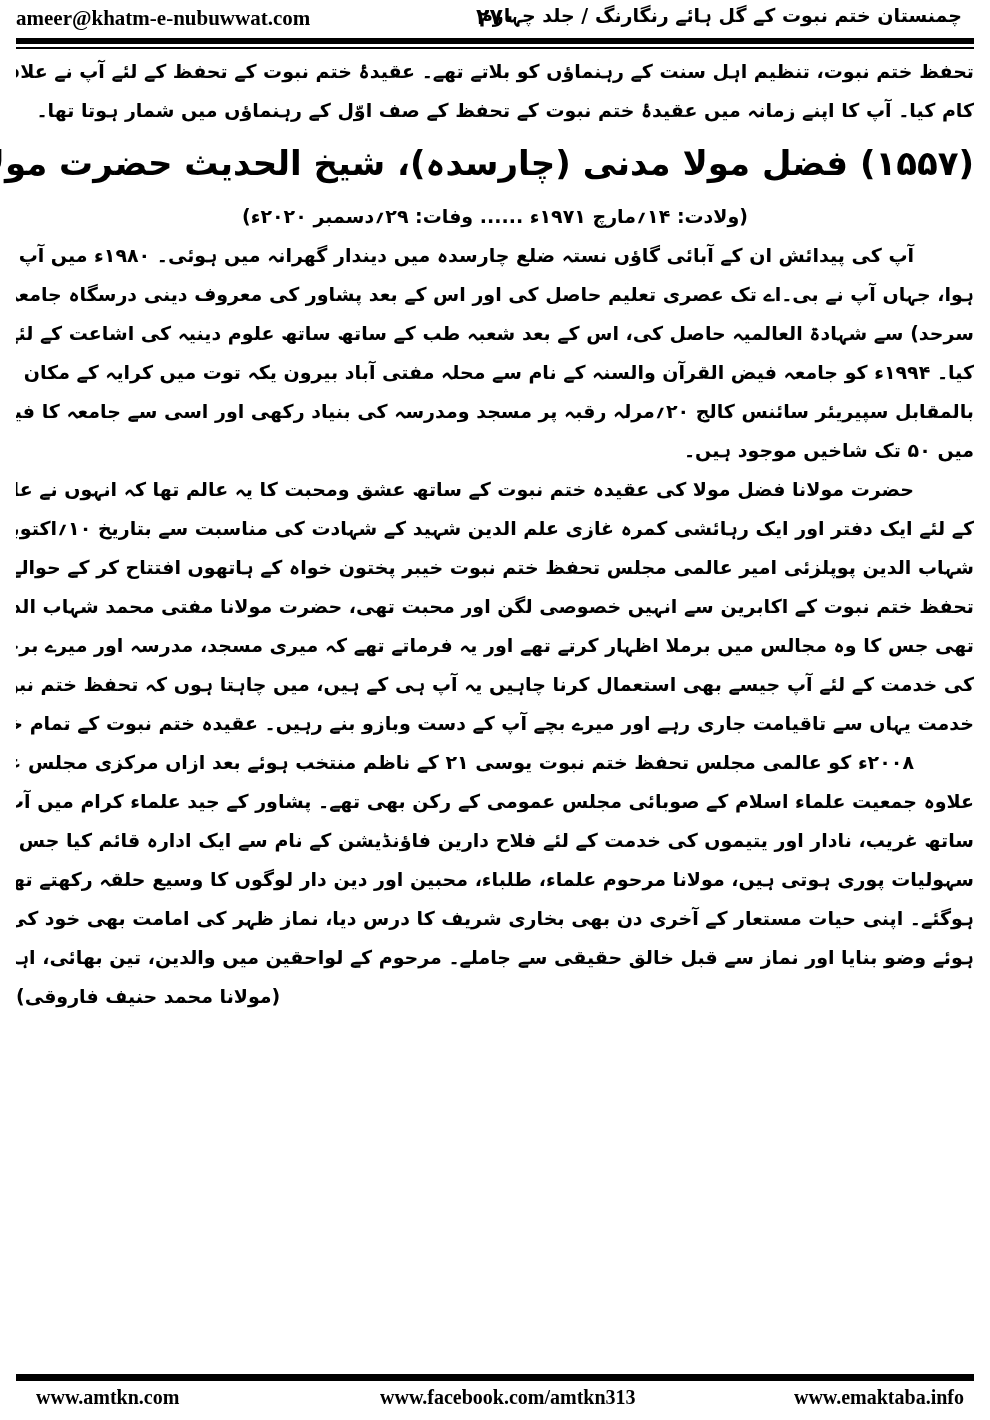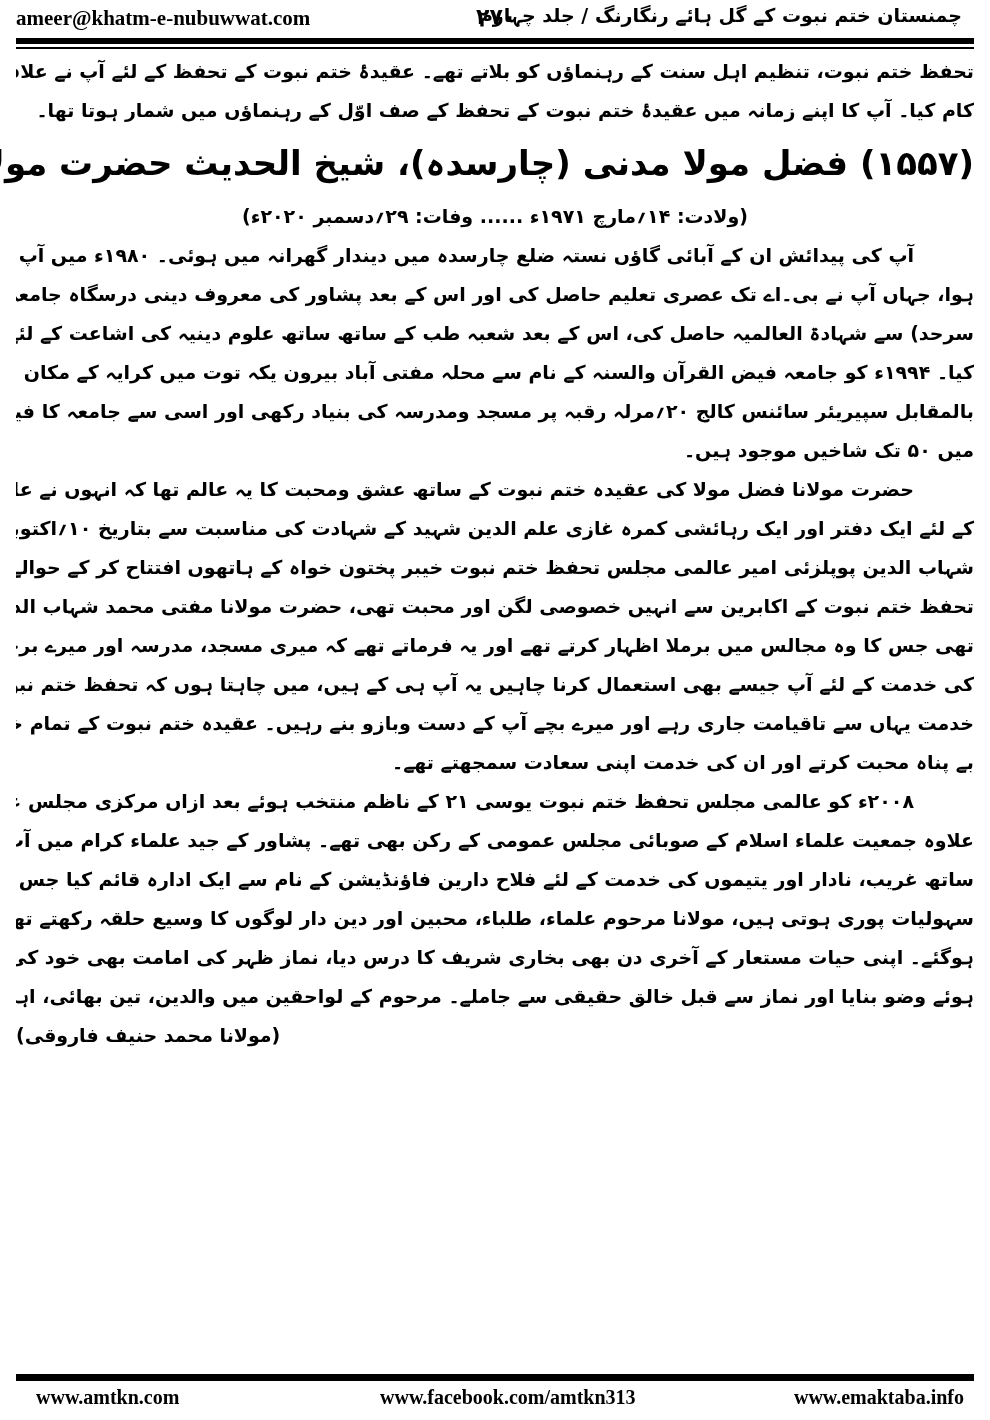--- a/index.html
+++ b/index.html
@@ -65,21 +65,20 @@
     </div>
 
     <div>
       <div class="line indent">حضرت مولانا فضل مولا کی عقیدہ ختم نبوت کے ساتھ عشق ومحبت کا یہ عالم تھا کہ انہوں نے عالمی مجلس تحفظ ختم نبوت ٹاؤن ون</div>
       <div class="line">کے لئے ایک دفتر اور ایک رہائشی کمرہ غازی علم الدین شہید کے شہادت کی مناسبت سے بتاریخ ۱۰؍اکتوبر ۲۰۱۲ء کو حضرت مولانا مفتی محمد</div>
       <div class="line">شہاب الدین پوپلزئی امیر عالمی مجلس تحفظ ختم نبوت خیبر پختون خواہ کے ہاتھوں افتتاح کر کے حوالے کر دیا۔ اپنے شیوخ اور عالمی مجلس</div>
       <div class="line">تحفظ ختم نبوت کے اکابرین سے انہیں خصوصی لگن اور محبت تھی، حضرت مولانا مفتی محمد شہاب الدین پوپلزئی سے بھی خصوصی لگاؤ اور محبت</div>
       <div class="line">تھی جس کا وہ مجالس میں برملا اظہار کرتے تھے اور یہ فرماتے تھے کہ میری مسجد، مدرسہ اور میرے برخورداران کو عالمی مجلس تحفظ ختم نبوت</div>
       <div class="line">کی خدمت کے لئے آپ جیسے بھی استعمال کرنا چاہیں یہ آپ ہی کے ہیں، میں چاہتا ہوں کہ تحفظ ختم نبوت وتحفظ ناموس رسالت کی</div>
       <div class="line">خدمت یہاں سے تاقیامت جاری رہے اور میرے بچے آپ کے دست وبازو بنے رہیں۔ عقیدہ ختم نبوت کے تمام خدام ومتعلقین سے</div>
-      <div class="line last">بے پناہ محبت کرتے اور ان کی خدمت اپنی سعادت سمجھتے تھے۔</div>
     </div>
 
     <div>
       <div class="line indent">۲۰۰۸ء کو عالمی مجلس تحفظ ختم نبوت یوسی ۲۱ کے ناظم منتخب ہوئے بعد ازاں مرکزی مجلس عمومی کے رکن منتخب ہوئے اور اس کے</div>
       <div class="line">علاوہ جمعیت علماء اسلام کے صوبائی مجلس عمومی کے رکن بھی تھے۔ پشاور کے جید علماء کرام میں آپ کا شمار ہوتا تھا۔ دینی خدمات کے ساتھ</div>
       <div class="line">ساتھ غریب، نادار اور یتیموں کی خدمت کے لئے فلاح دارین فاؤنڈیشن کے نام سے ایک ادارہ قائم کیا جس سے اہلیان علاقہ کی طبی</div>
       <div class="line">سہولیات پوری ہوتی ہیں، مولانا مرحوم علماء، طلباء، محبین اور دین دار لوگوں کا وسیع حلقہ رکھتے تھے مولانا کی وفات سے یقیناً اہل پشاور یتیم</div>
       <div class="line">ہوگئے۔ اپنی حیات مستعار کے آخری دن بھی بخاری شریف کا درس دیا، نماز ظہر کی امامت بھی خود کی اور نماز عصر کے لئے تیاری کرتے</div>
       <div class="line">ہوئے وضو بنایا اور نماز سے قبل خالق حقیقی سے جاملے۔ مرحوم کے لواحقین میں والدین، تین بھائی، اہلیہ، سات بیٹے اور تین بیٹیاں بقید</div>
     </div>

